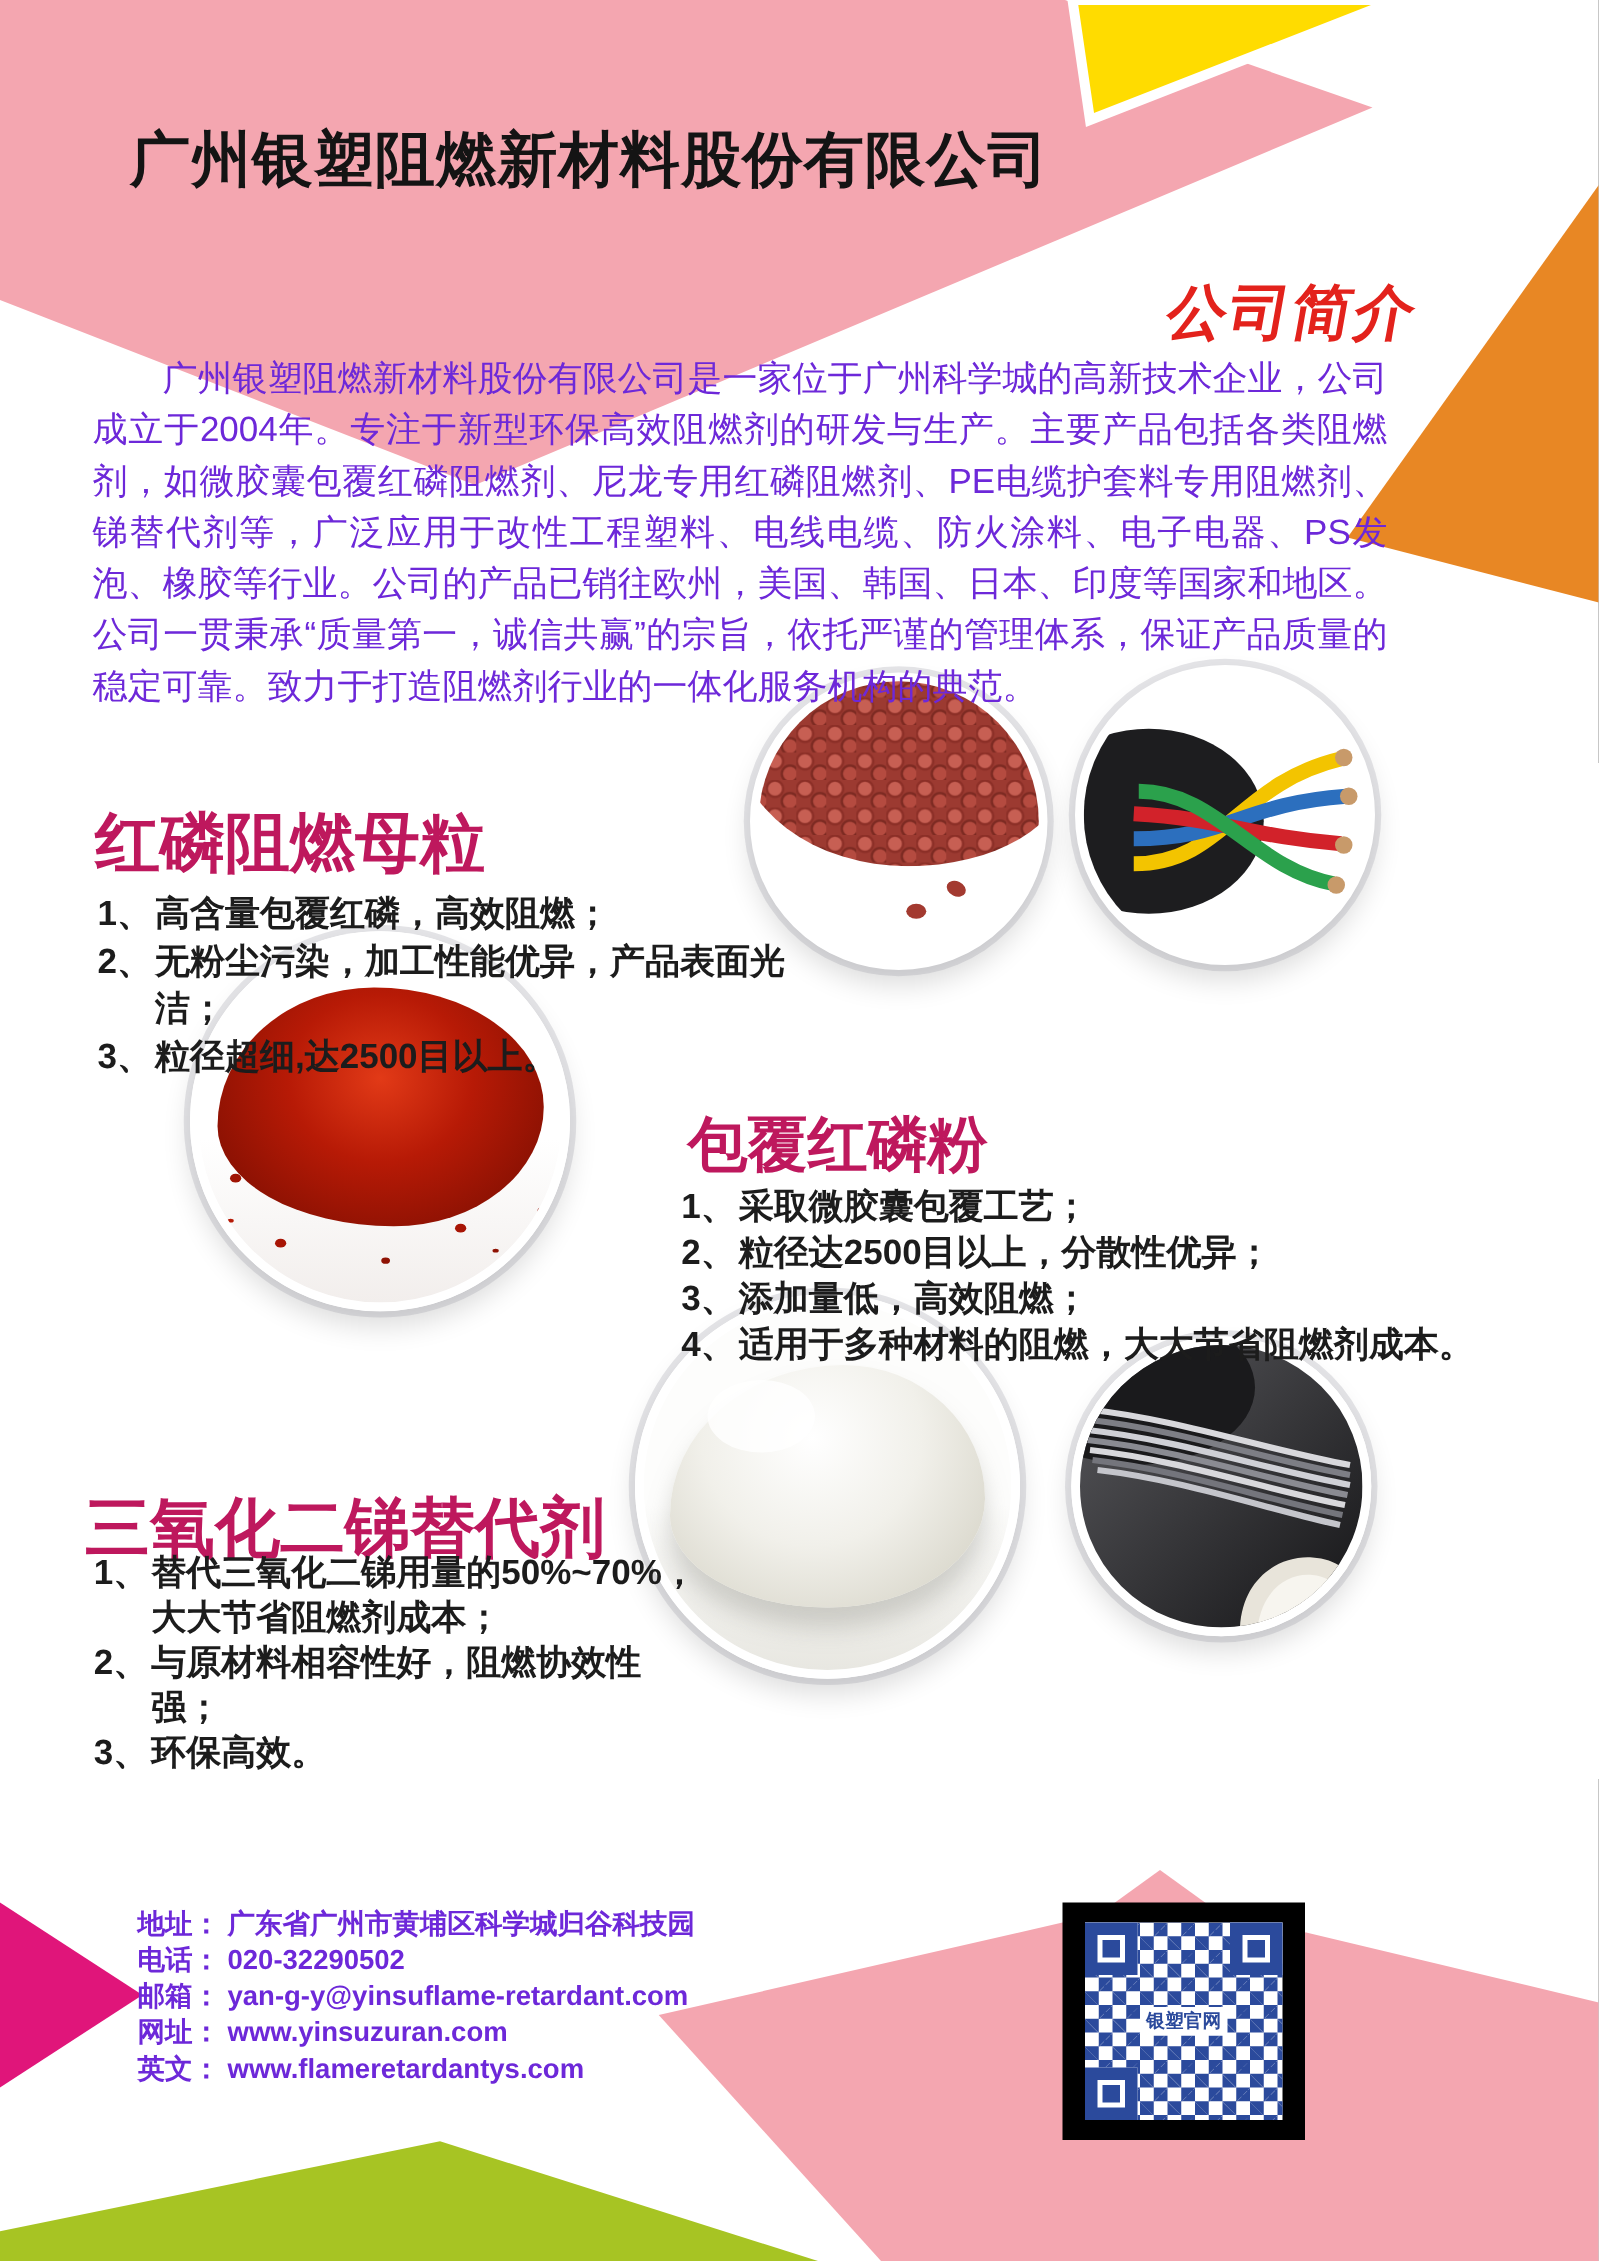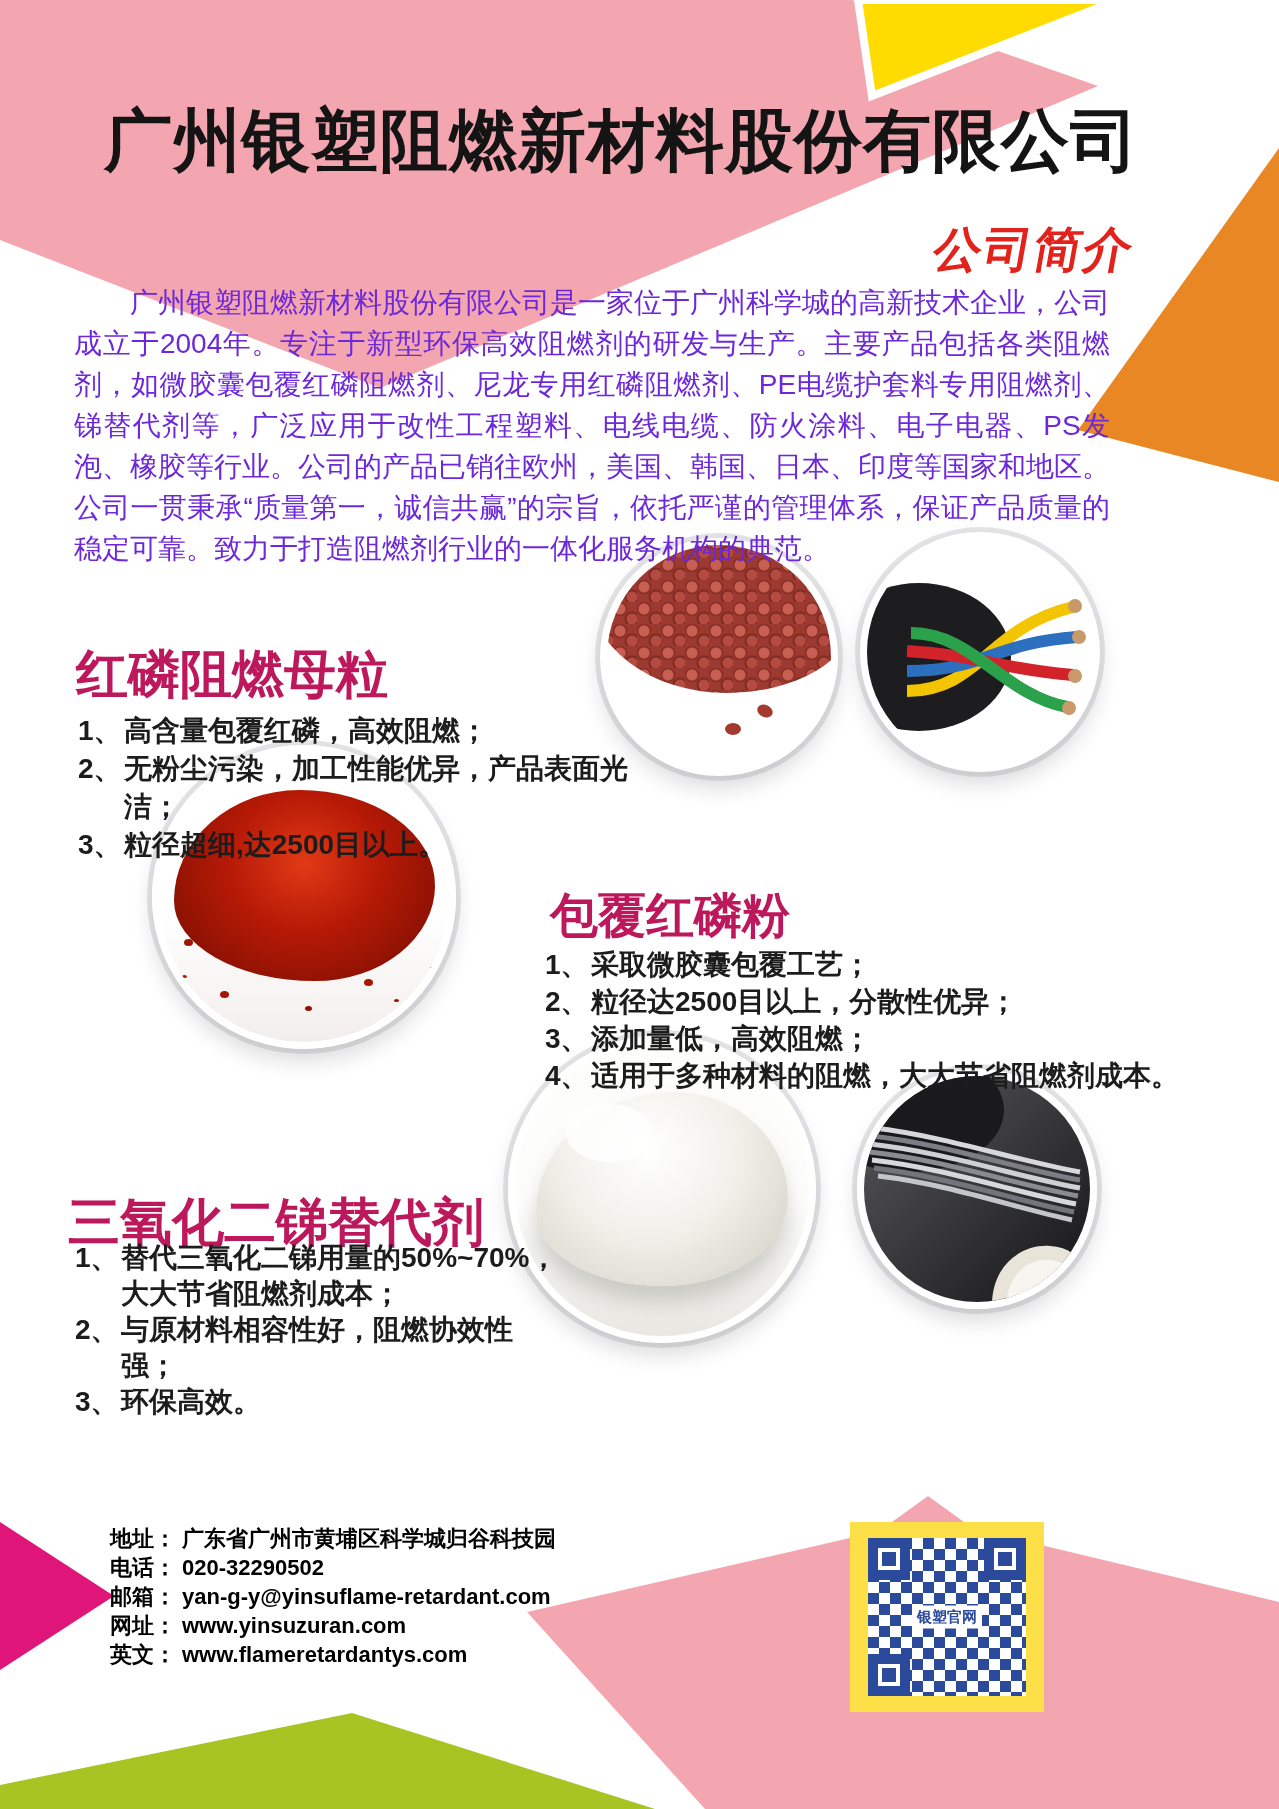--- a/index.html
+++ b/index.html
@@ -7,21 +7,21 @@
     position:relative;width:1279px;height:1809px;margin:0 auto;
     background:#ffffff;overflow:hidden;
     font-family:"Liberation Sans","DejaVu Sans",sans-serif;
   }
   .abs{position:absolute;}
   #bg-shapes{position:absolute;left:0;top:0;width:1279px;height:1809px;z-index:0;}
 
   
   .title{
     left:104px;top:96px;z-index:4;white-space:nowrap;
-    font-size:68px;font-weight:900;letter-spacing:1px;color:#141414;
+    font-size:48px;font-weight:900;letter-spacing:1px;color:#141414;
   }
   .badge{
     left:934px;top:218px;z-index:4;white-space:nowrap;
     font-size:48px;font-weight:900;letter-spacing:2px;color:#e3221c;
     transform:skewX(-10deg);
   }
   .intro{
     left:74px;top:282px;width:1036px;z-index:4;
     font-size:28px;line-height:41px;color:#6d28d9;
     text-align:justify;text-indent:2em;font-weight:500;
@@ -35,21 +35,21 @@
   .blist{z-index:4;color:#1c1c1c;font-weight:700;font-size:28px;}
   .b1{left:78px;top:712px;width:600px;line-height:38px;}
   .b2{left:545px;top:946px;width:642px;line-height:37px;}
   .b3{left:75px;top:1240px;width:492px;line-height:36px;}
   .li{display:flex;}
   .li .num{flex:0 0 46px;}
   .li .txt{flex:1 1 auto;}
 
   
   .contact{left:110px;top:1524px;z-index:4;font-size:22px;font-weight:700;
-           color:#000000;line-height:29px;}
+           color:#6d28d9;line-height:29px;}
   .contact .row{display:flex;white-space:nowrap;}
   .contact .lab{margin-right:6px;}
 
   
   .photo{
     position:absolute;border-radius:50%;background:#fff;overflow:hidden;
     border:7px solid #fff;z-index:2;
     box-shadow:0 0 0 5px rgba(125,125,140,.20), 0 12px 22px rgba(0,0,0,.14);
   }
   .ph-granules{left:600px;top:538px;width:224px;height:224px;}
@@ -88,21 +88,21 @@
   }
   .wp::after{
     content:"";position:absolute;left:12%;top:6%;width:34%;height:30%;
     background:#ffffff;border-radius:50%;filter:none;opacity:.8;
   }
 
   .ph-cable2{left:857px;top:1069px;width:226px;height:226px;background:linear-gradient(135deg,#5a5a5e,#141416);}
 
   
   .qr-card{
-    left:850px;top:1522px;width:194px;height:190px;background:#fde047;z-index:5;
+    left:850px;top:1522px;width:194px;height:190px;background:#000000;z-index:5;
     display:flex;align-items:center;justify-content:center;
   }
   .qr{
     position:relative;width:158px;height:158px;background:#fff;
     background-image:
       linear-gradient(45deg,#2b4a9c 25%,transparent 25%),
       linear-gradient(-45deg,#2b4a9c 25%,transparent 25%),
       linear-gradient(45deg,transparent 75%,#2b4a9c 75%),
       linear-gradient(-45deg,transparent 75%,#2b4a9c 75%);
     background-size:22px 22px;

